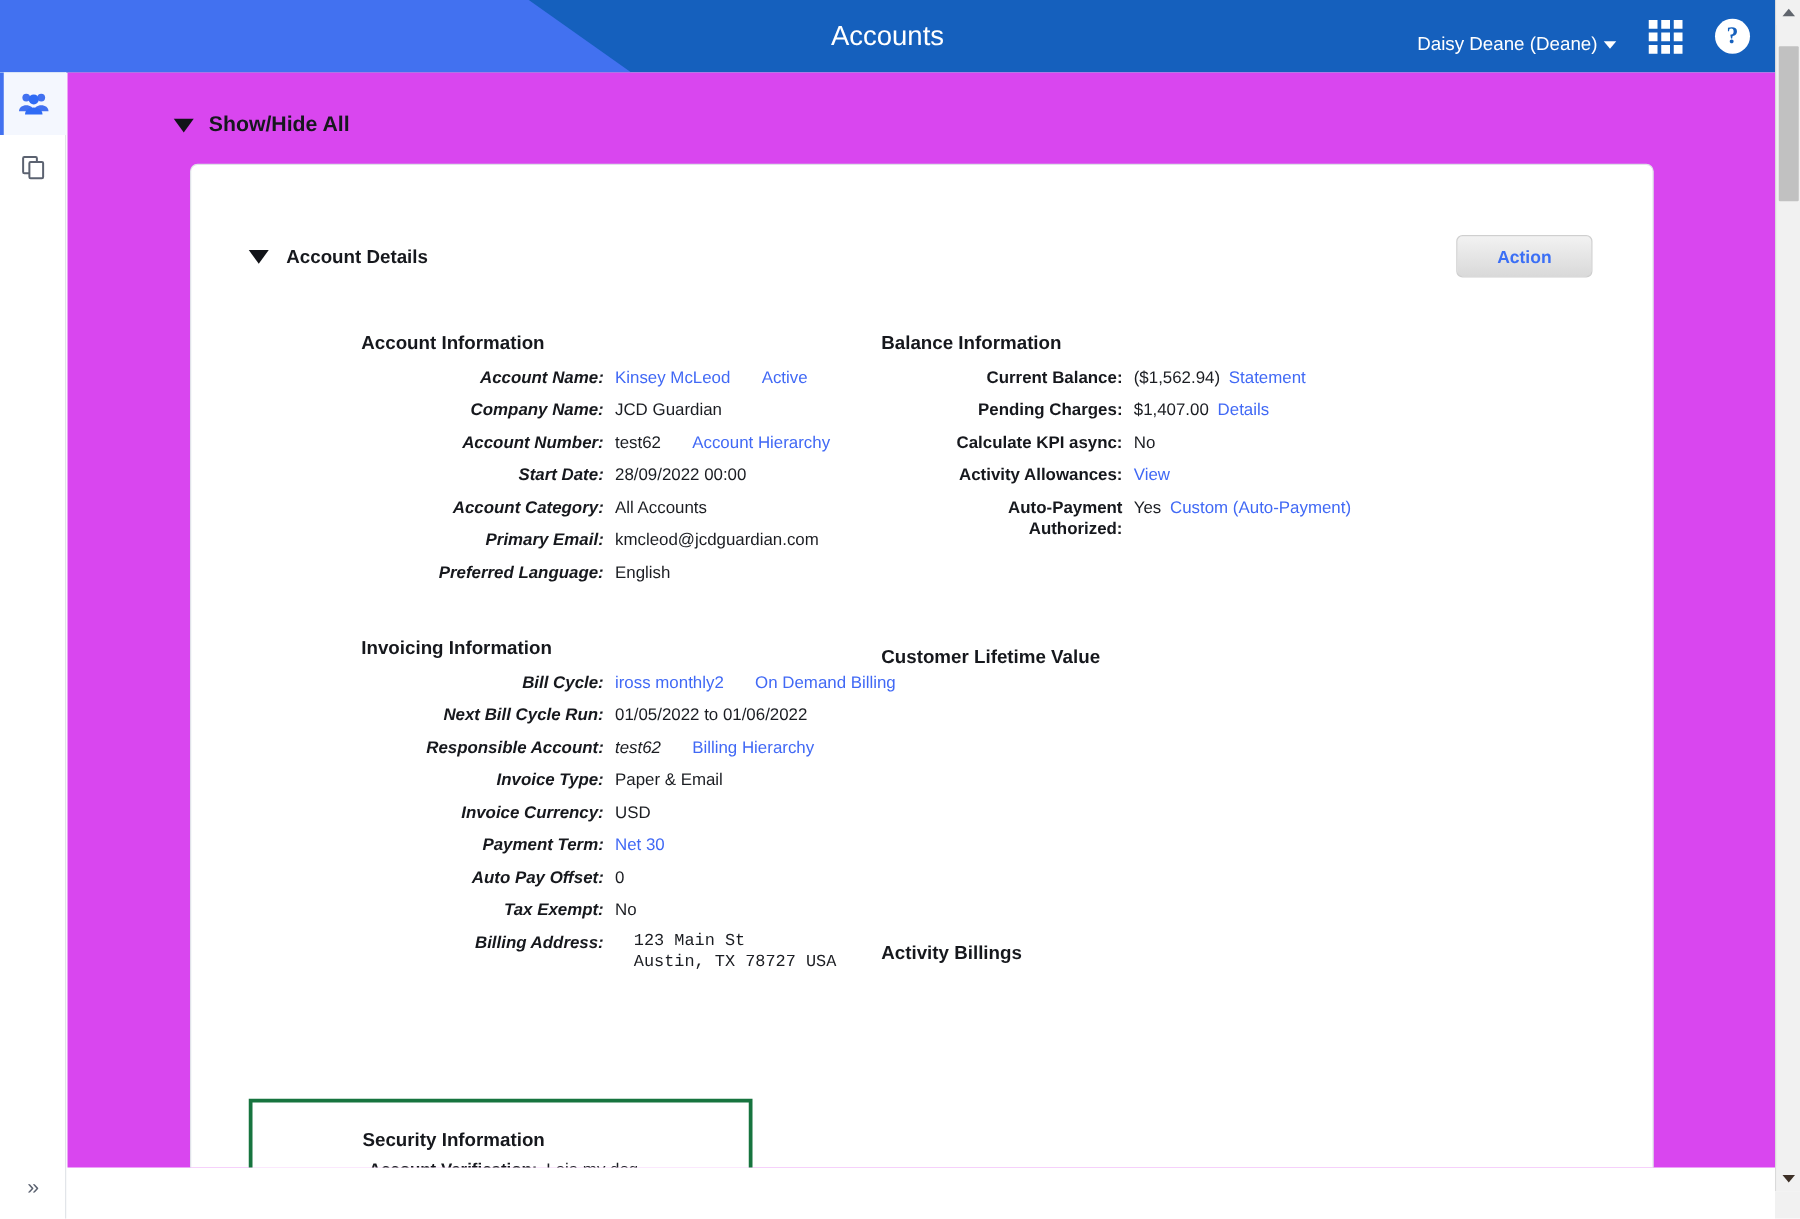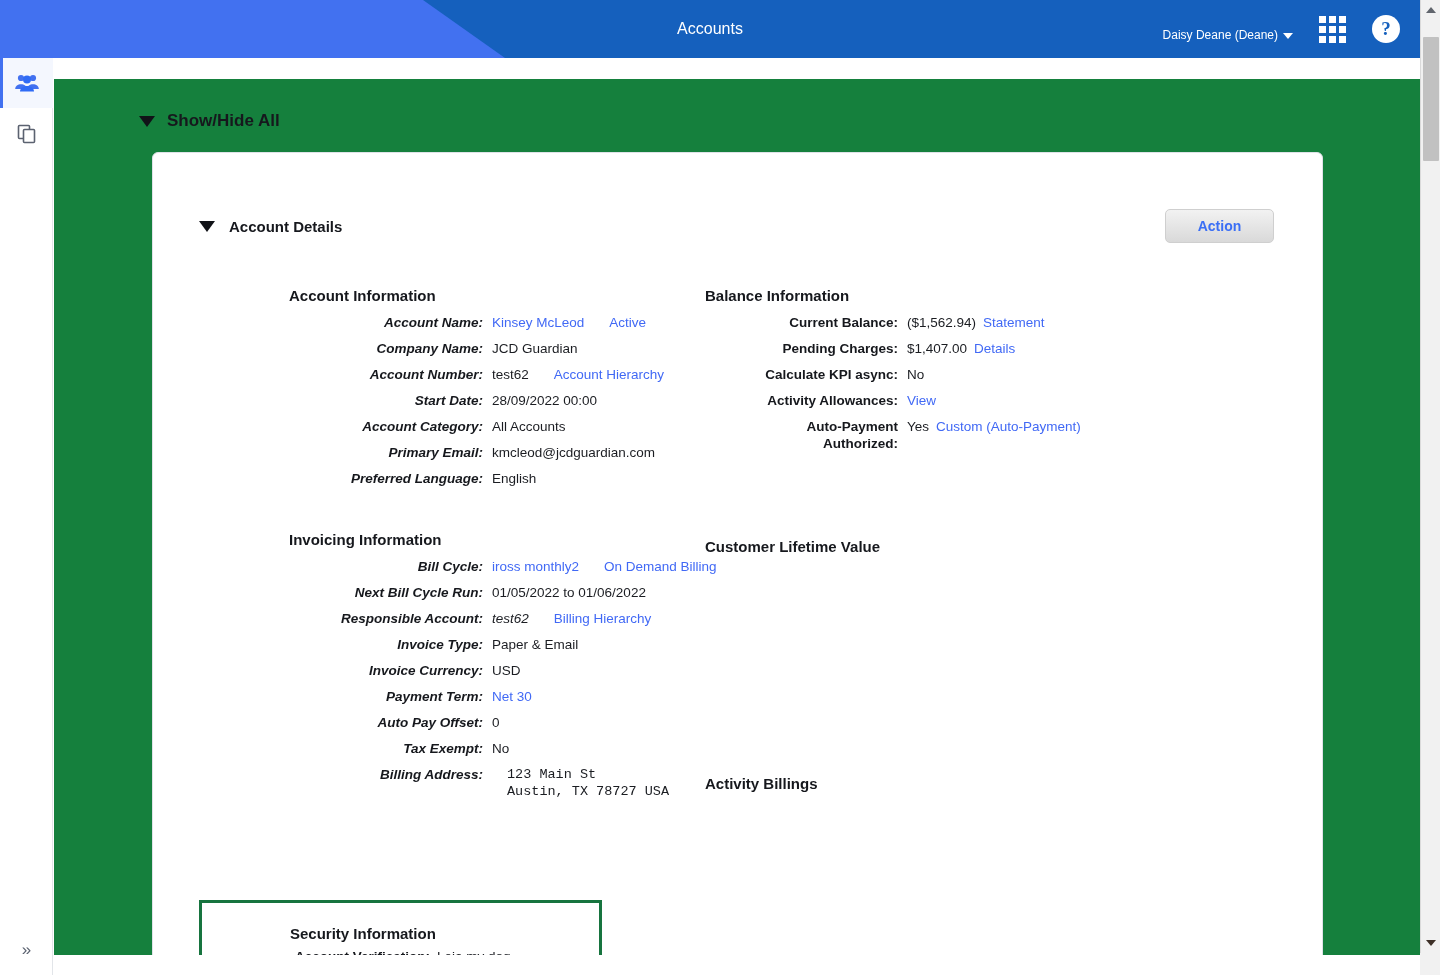--- a/index.html
+++ b/index.html
@@ -30,30 +30,30 @@
     color: #ffffff;
   }
   .brand-logo { width: 34px; height: 34px; display: block; }
   .brand-name {
     font-size: 25px; font-weight: bold; letter-spacing: -0.3px;
     color: #ffffff; line-height: 34px;
   }
   .page-title {
     position: absolute; left: 0; top: 0; width: 1420px; height: 58px;
     display: flex; align-items: center; justify-content: center;
-    font-size: 16px; color: #ffffff;
+    font-size: 22px; color: #ffffff;
     pointer-events: none;
   }
   .header-right {
     position: absolute; right: 20px; top: 0; height: 58px;
     display: flex; align-items: center; gap: 26px;
   }
   .user-menu {
     display: flex; align-items: center; gap: 5px;
-    color: #ffffff; font-size: 12px; cursor: pointer; margin-top: 12px;
+    color: #ffffff; font-size: 15px; cursor: pointer; margin-top: 12px;
   }
   .caret-down {
     width: 0; height: 0;
     border-left: 5px solid transparent;
     border-right: 5px solid transparent;
     border-top: 6px solid #ffffff;
     margin-top: 2px;
   }
   .grid-icon { display: grid; grid-template-columns: repeat(3, 7px); gap: 3px; cursor: pointer; }
   .grid-icon i { display: block; width: 7px; height: 7px; background: #ffffff; }
@@ -86,23 +86,22 @@
     position: absolute; left: 0; bottom: 5px;
     width: 53px; height: 40px;
     display: flex; align-items: center; justify-content: center;
     color: #5b6270; font-size: 17px; cursor: pointer;
   }
 
   
   .content {
     position: absolute; left: 54px; top: 58px;
     width: 1366px; height: 876px;
-    background: #15803d;
+    background: #d946ef;
     overflow: hidden;
-    margin-top: 21px;
   }
   .showhide {
     display: flex; align-items: center; gap: 12px;
     margin: 32px 0 0 85px;
     cursor: pointer;
   }
   .tri-down {
     width: 0; height: 0;
     border-left: 8px solid transparent;
     border-right: 8px solid transparent;

